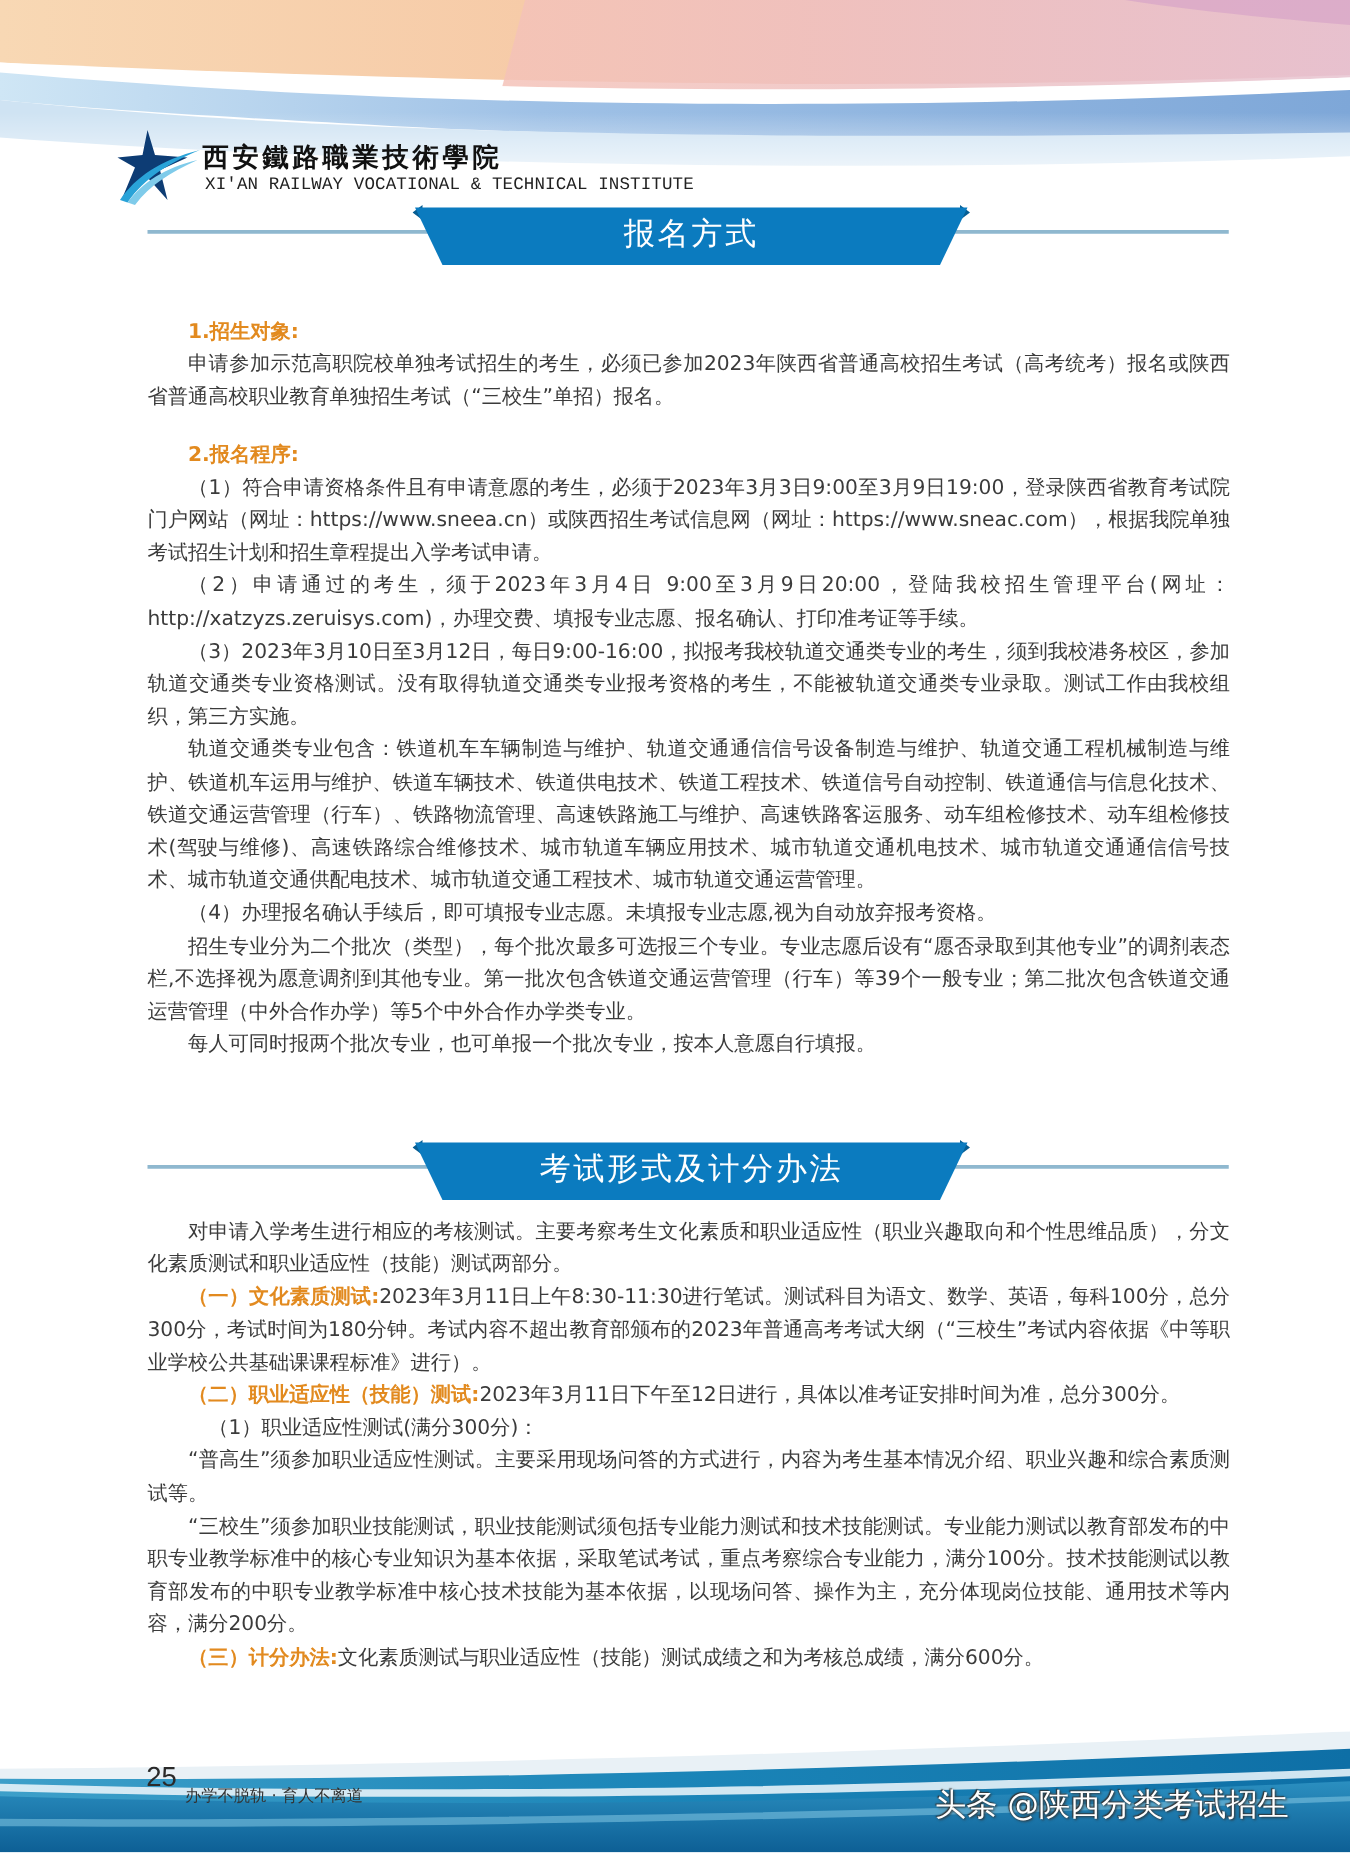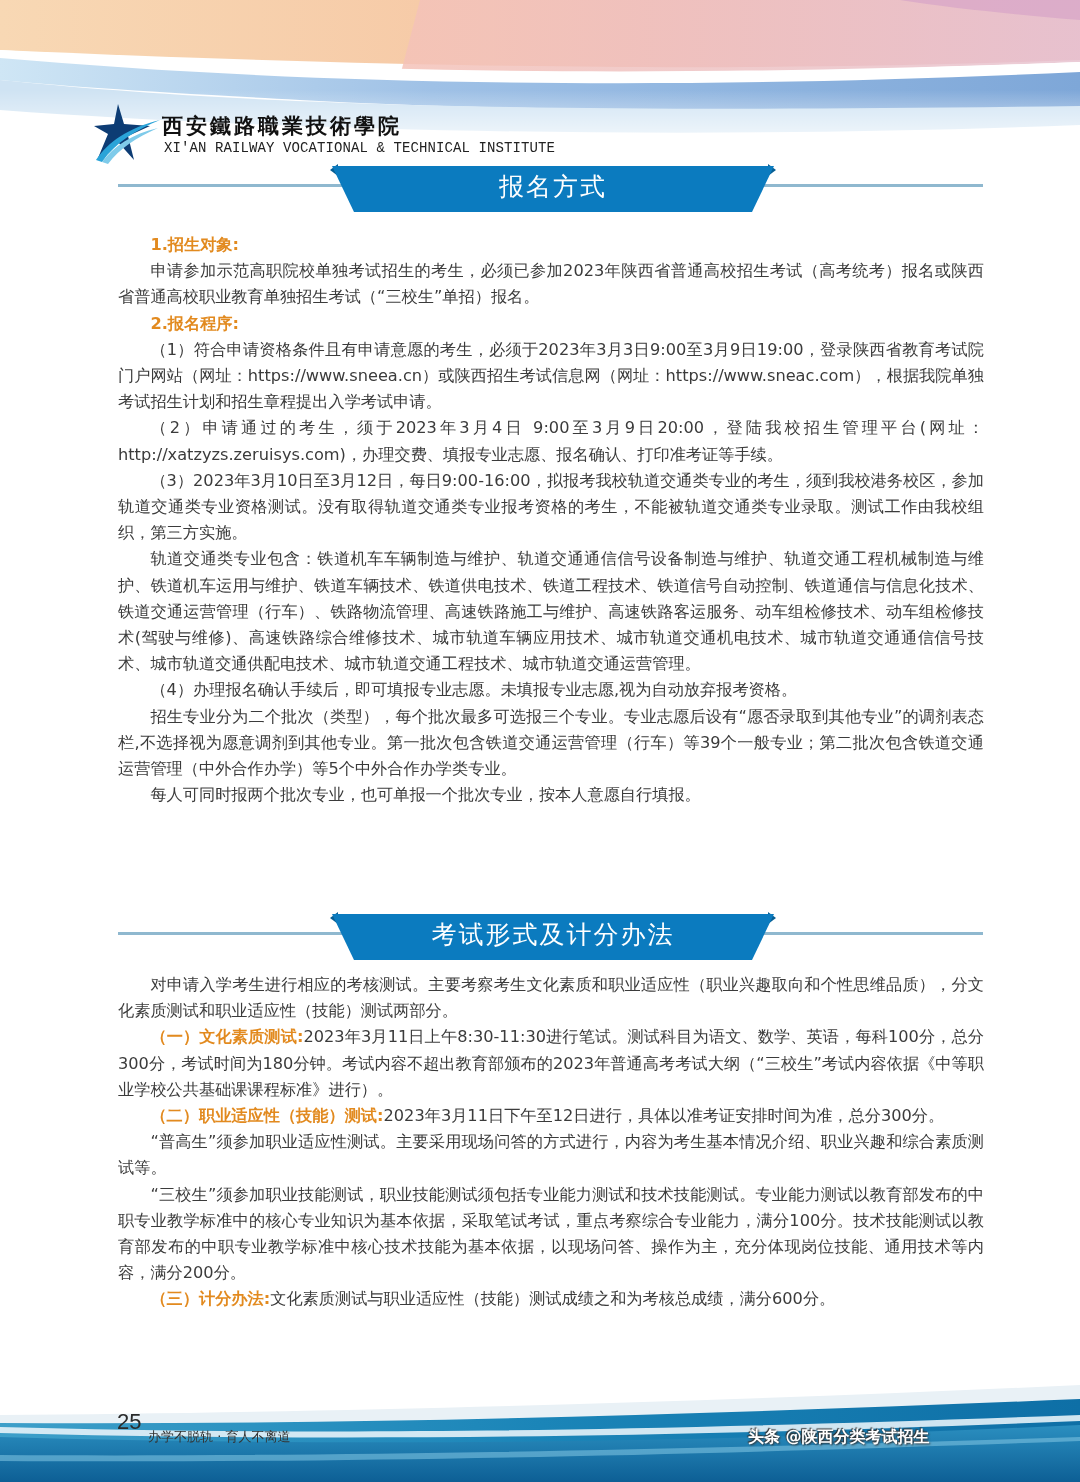--- a/index.html
+++ b/index.html
@@ -24,29 +24,29 @@
     .section-header .ribbon { position: absolute; left: 212px; top: 0; width: 446px; height: 50px; }
     .section-header .ribbon svg { position: absolute; left: 0; top: 0; }
     .section-header .title { position: absolute; left: 0; right: 0; top: 8px; text-align: center;
       font-family: "DejaVu Serif", "Liberation Serif", serif; font-size: 25px; color: #ffffff; letter-spacing: 2px; }
 
     
     .content { position: absolute; left: 118px; width: 866px; font-size: 16.2px; line-height: 26.2px; color: #3b3b3b; }
     .content p { text-align: justify; text-justify: inter-character; }
     .indent { text-indent: 2em; }
     .indent-3 { text-indent: 3em; }
-    .orange-head { color: #e28a1f; font-weight: bold; }
+    .orange-head { color: #e28a1f; font-weight: bold; margin-top: 20px; }
     .orange { color: #e28a1f; font-weight: bold; }
 
     
     .footer-banner { position: absolute; left: 0; top: 1385px; width: 1080px; height: 97px; overflow: hidden; }
     .footer-banner svg { position: absolute; left: 0; top: 0; }
     .page-number { position: absolute; left: 117px; top: 1409px; font-size: 22px; color: #2a2a2a; font-family: "Liberation Sans", sans-serif; }
     .slogan { position: absolute; left: 148px; top: 1416px; font-size: 13px; color: #333; margin-top: 12px; }
-    .watermark { position: absolute; left: 748px; top: 1427px; font-size: 16px; color: #ffffff; font-weight: bold;
+    .watermark { position: absolute; left: 748px; top: 1427px; font-size: 25px; color: #ffffff; font-weight: normal;
       text-shadow: 1px 1px 2px #333, -1px -1px 1px #333; white-space: nowrap; }
   </style>
 </head>
 <body>
 
 <div class="top-banner">
   <svg width="1080" height="160" viewBox="0 0 1080 160">
     <defs>
       <linearGradient id="peach" x1="0" y1="0" x2="1" y2="0">
         <stop offset="0" stop-color="#f8d8b4"></stop>
@@ -127,20 +127,21 @@
 </div>
 
 <div class="content" style="top:972px;">
   <p class="indent">对申请入学考生进行相应的考核测试。主要考察考生文化素质和职业适应性（职业兴趣取向和个性思维品质），分文化素质测试和职业适应性（技能）测试两部分。</p>
   <p class="indent">
     <span class="orange">（一）文化素质测试:</span><span>2023年3月11日上午8:30-11:30进行笔试。测试科目为语文、数学、英语，每科100分，总分300分，考试时间为180分钟。考试内容不超出教育部颁布的2023年普通高考考试大纲（“三校生”考试内容依据《中等职业学校公共基础课课程标准》进行）。</span>
   </p>
   <p class="indent">
     <span class="orange">（二）职业适应性（技能）测试:</span><span>2023年3月11日下午至12日进行，具体以准考证安排时间为准，总分300分。</span>
   </p>
+  <p class="indent-3">（1）职业适应性测试(满分300分)：</p>
   <p class="indent">“普高生”须参加职业适应性测试。主要采用现场问答的方式进行，内容为考生基本情况介绍、职业兴趣和综合素质测试等。</p>
   <p class="indent">“三校生”须参加职业技能测试，职业技能测试须包括专业能力测试和技术技能测试。专业能力测试以教育部发布的中职专业教学标准中的核心专业知识为基本依据，采取笔试考试，重点考察综合专业能力，满分100分。技术技能测试以教育部发布的中职专业教学标准中核心技术技能为基本依据，以现场问答、操作为主，充分体现岗位技能、通用技术等内容，满分200分。</p>
   <p class="indent">
     <span class="orange">（三）计分办法:</span><span>文化素质测试与职业适应性（技能）测试成绩之和为考核总成绩，满分600分。</span>
   </p>
 </div>
 
 <div class="footer-banner">
   <svg width="1080" height="97" viewBox="0 0 1080 97">
     <defs>

